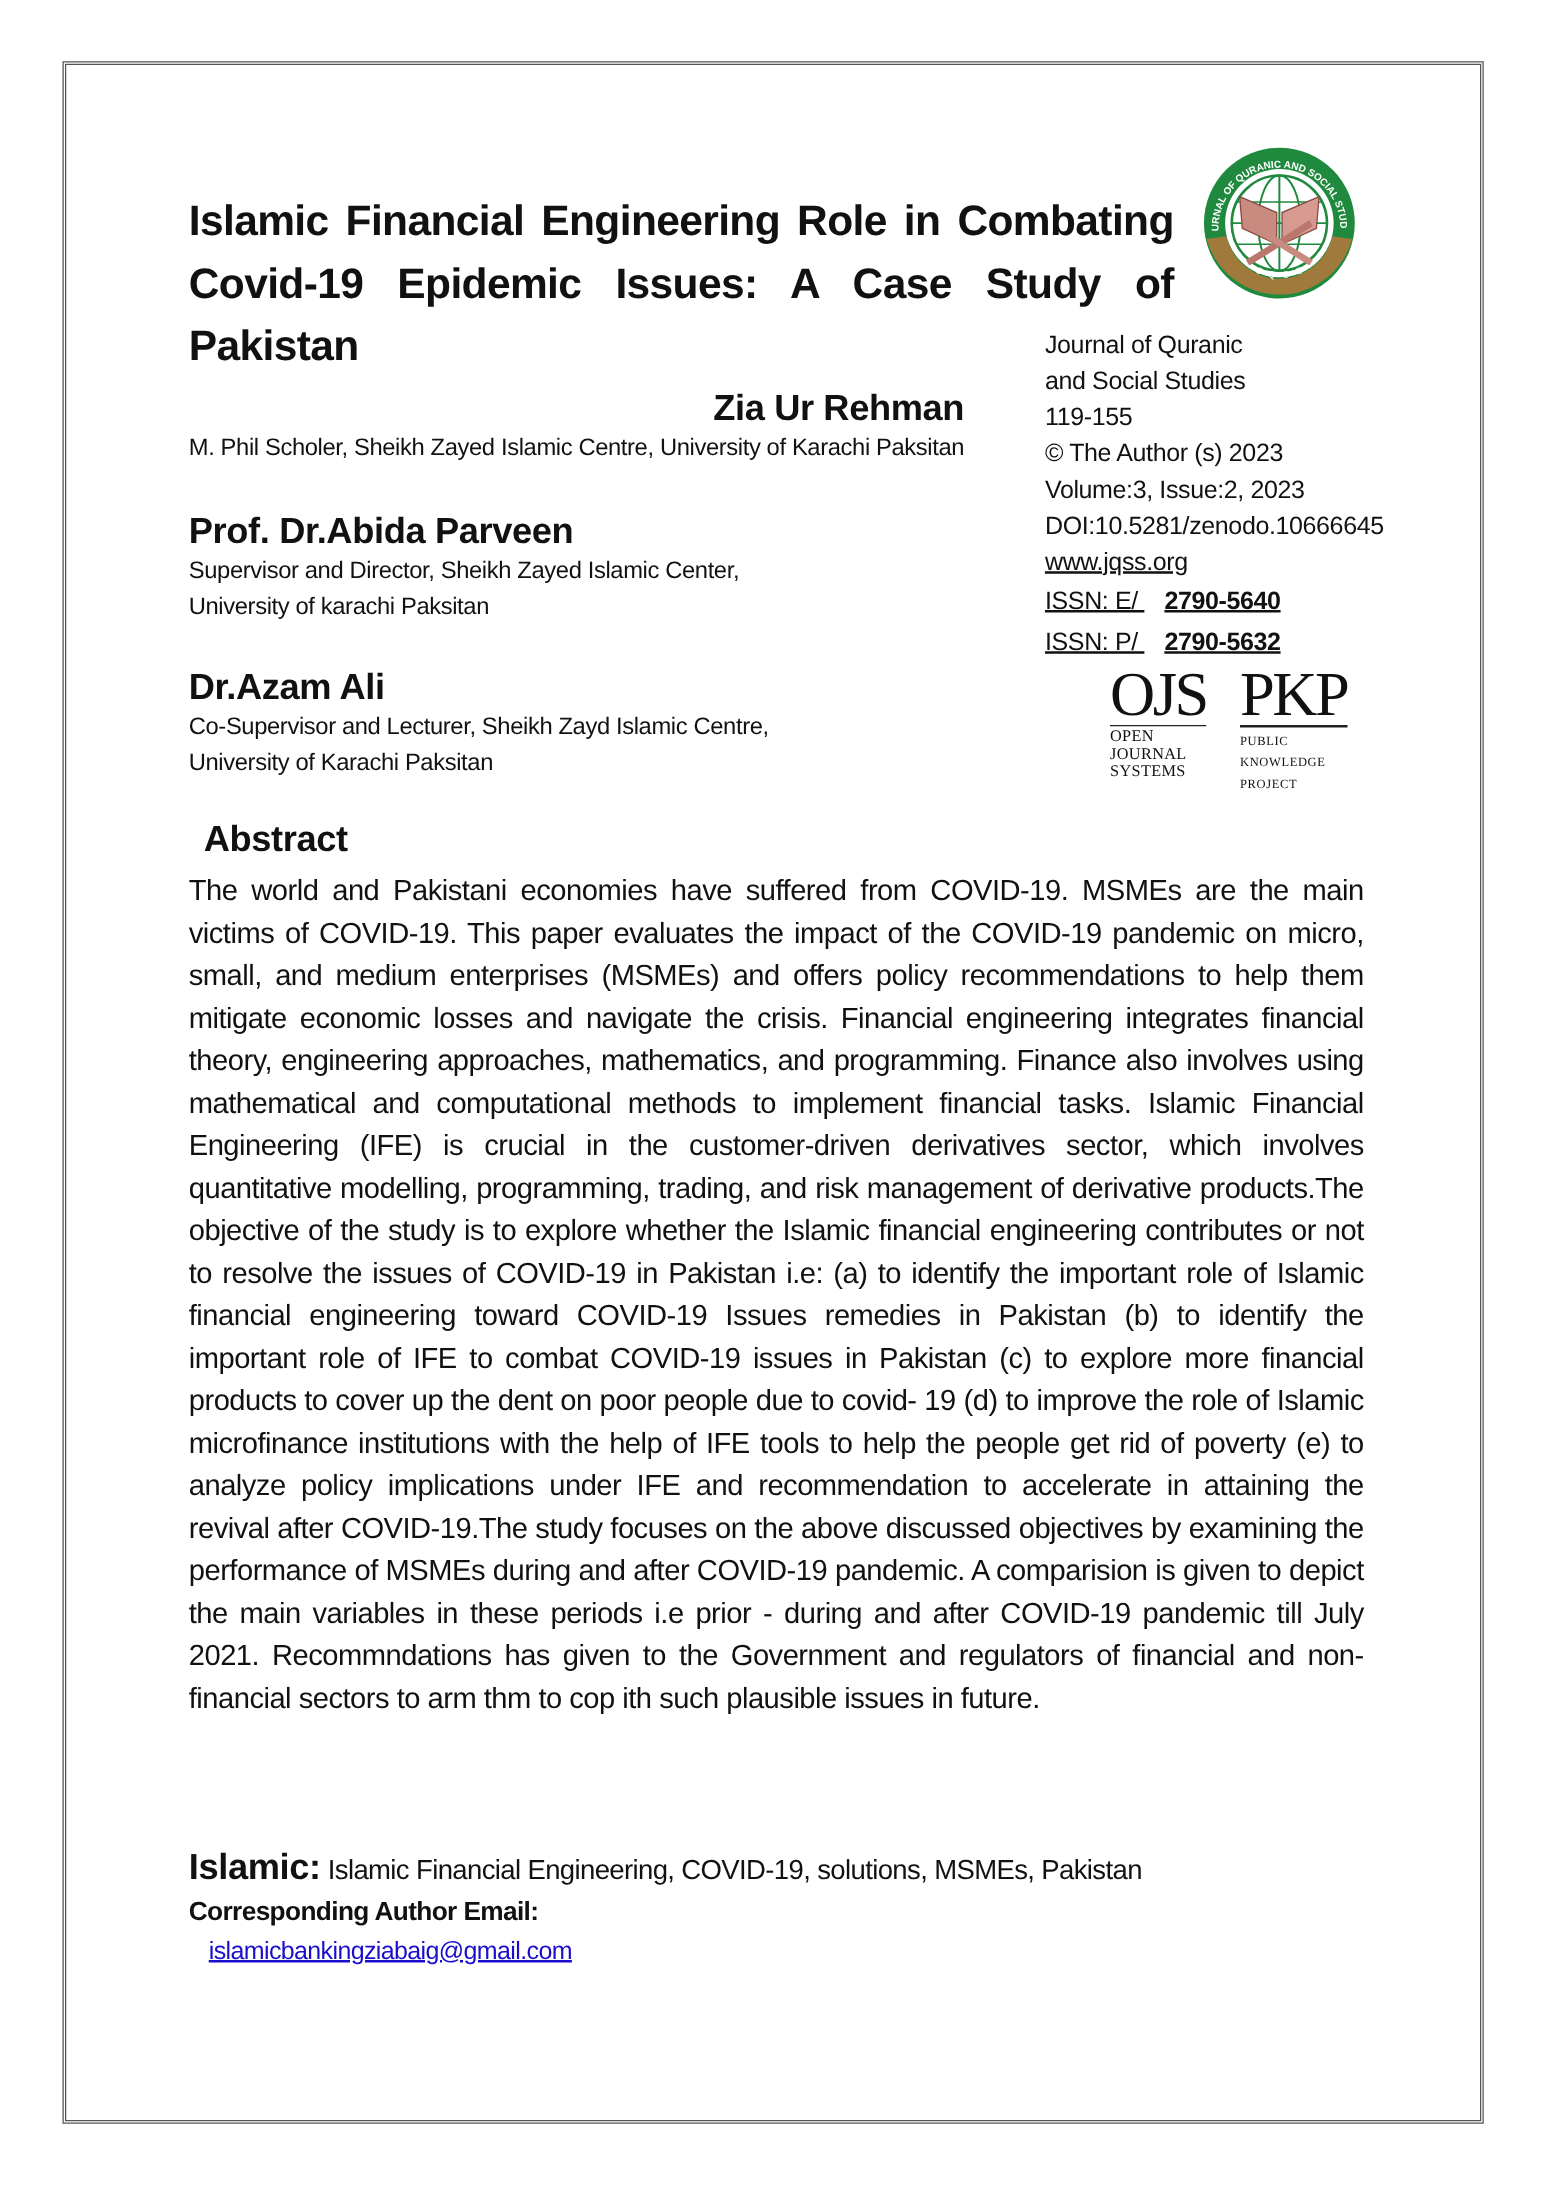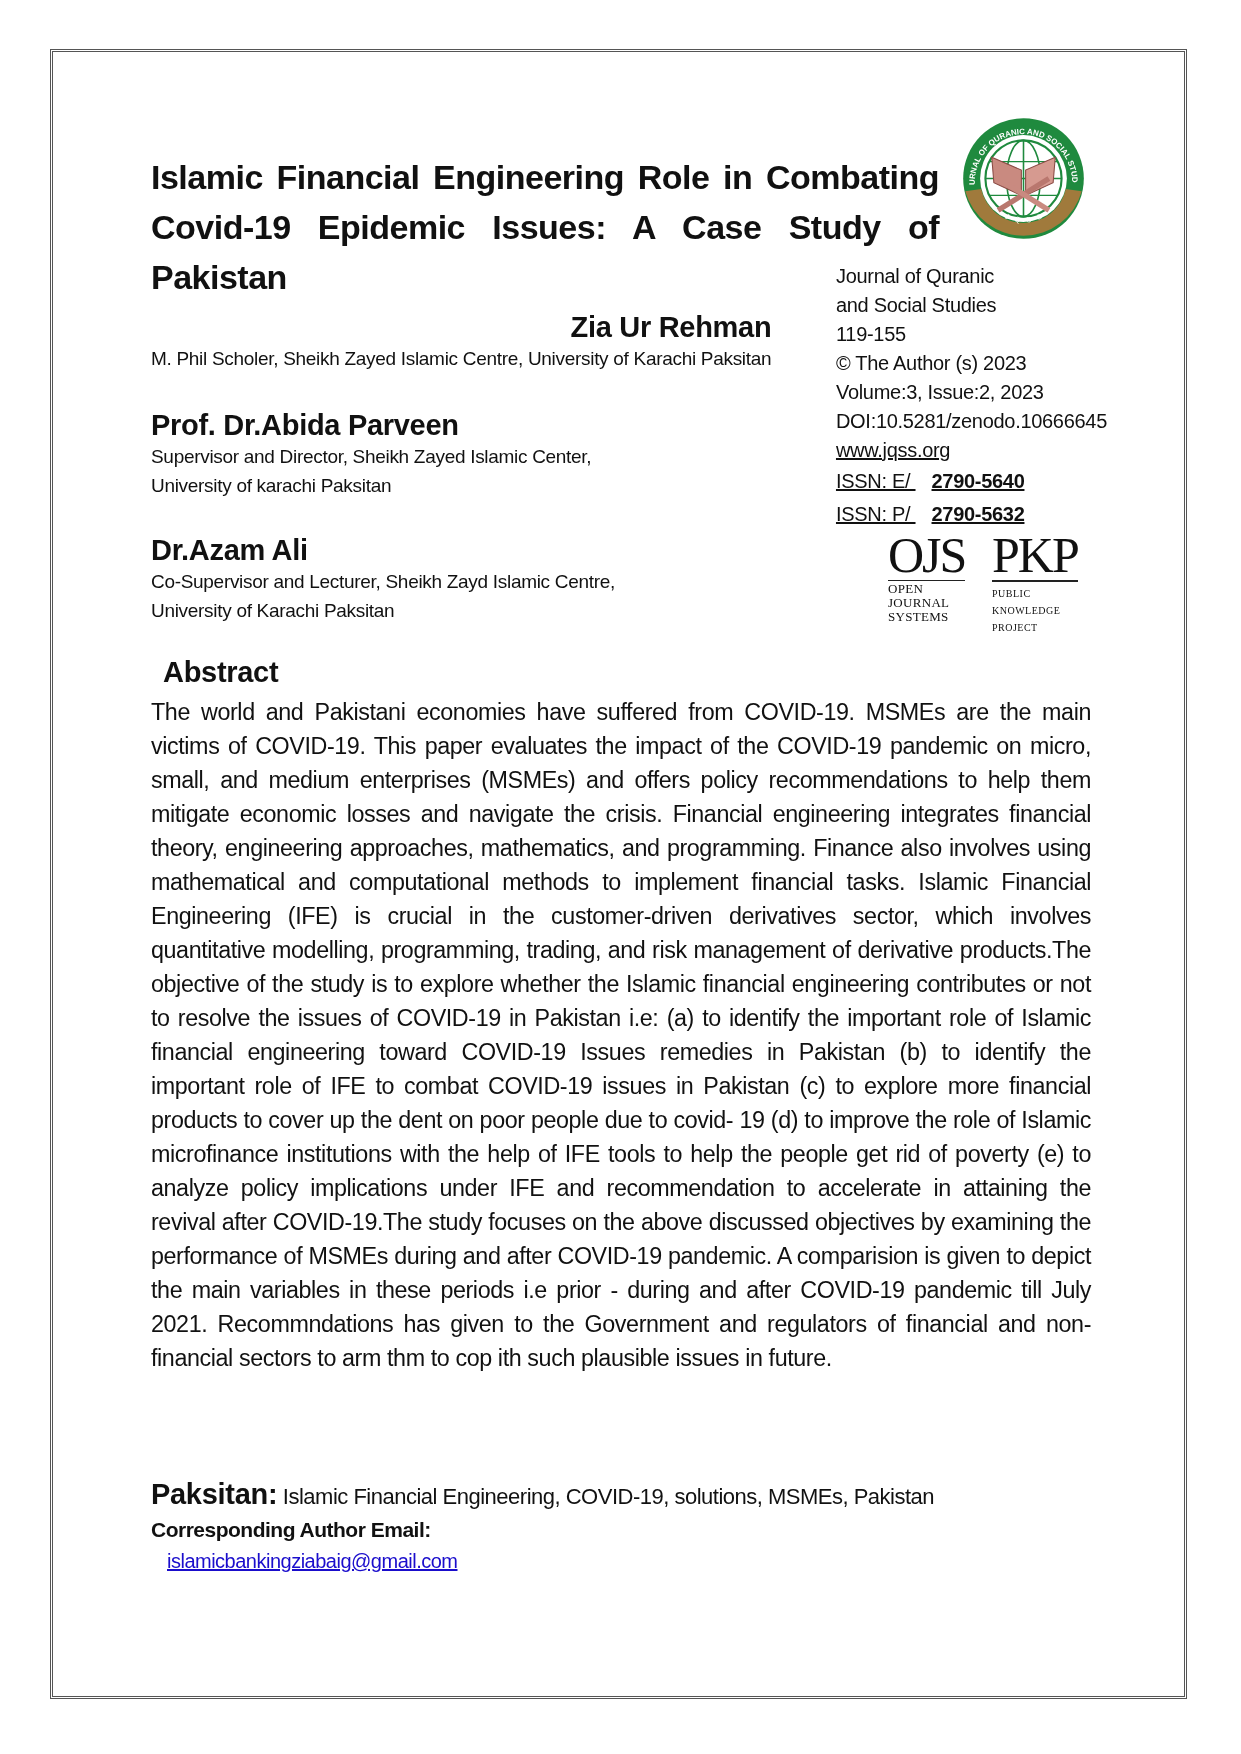--- a/index.html
+++ b/index.html
@@ -121,15 +121,15 @@
     <span class="rule"></span>
     <span class="small">PUBLIC</span>
     <span class="small">KNOWLEDGE</span>
     <span class="small">PROJECT</span>
   </div>
 </div>
 
 <div class="abs-head">Abstract</div>
 <p class="abs-body">The world and Pakistani economies have suffered from COVID-19. MSMEs are the main victims of COVID-19. This paper evaluates the impact of the COVID-19 pandemic on micro, small, and medium enterprises (MSMEs) and offers policy recommendations to help them mitigate economic losses and navigate the crisis.  Financial engineering integrates financial theory, engineering approaches, mathematics, and programming. Finance also involves using mathematical and computational methods to implement financial tasks. Islamic Financial Engineering (IFE) is crucial in the customer-driven derivatives sector, which involves quantitative modelling, programming, trading, and risk management of derivative products.The  objective of the study  is  to  explore  whether the Islamic financial engineering contributes or not to resolve the issues of COVID-19 in Pakistan i.e: (a) to identify the important role of Islamic financial engineering toward  COVID-19  Issues remedies in Pakistan (b) to identify the  important  role  of IFE to combat COVID-19 issues in Pakistan (c) to explore more financial products to cover up the dent on poor people due to covid- 19 (d) to improve the role of Islamic microfinance institutions with the help of IFE tools  to  help the  people get rid of poverty (e) to analyze policy implications under IFE and  recommendation  to accelerate in attaining the revival after COVID-19.The study focuses on the above discussed objectives by examining the performance of MSMEs during and after COVID-19 pandemic. A comparision is given to depict the main variables in these periods i.e prior - during and after COVID-19 pandemic till July 2021. Recommndations has given to the Government and regulators of financial and non-financial sectors to arm thm to cop ith such plausible issues in future.</p>
 
-<div class="kw"><span class="lbl">Paksitan:</span><span> Islamic Financial Engineering, COVID-19, solutions, MSMEs, Pakistan</span></div>
+<div class="kw"><span class="lbl">Islamic:</span><span> Islamic Financial Engineering, COVID-19, solutions, MSMEs, Pakistan</span></div>
 <div class="corr">Corresponding Author Email:</div>
 <a class="email">islamicbankingziabaig@gmail.com</a>
 
 </body></html>

